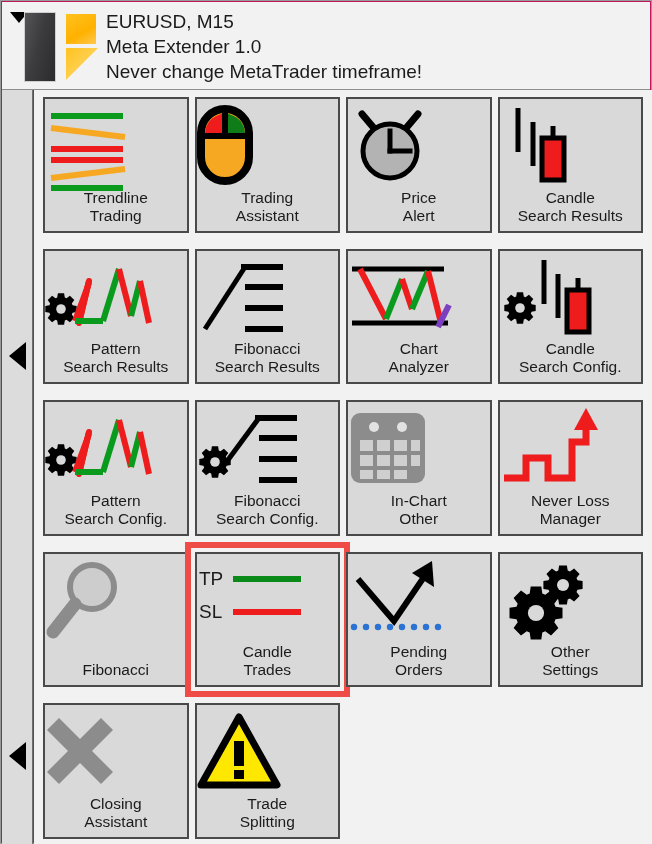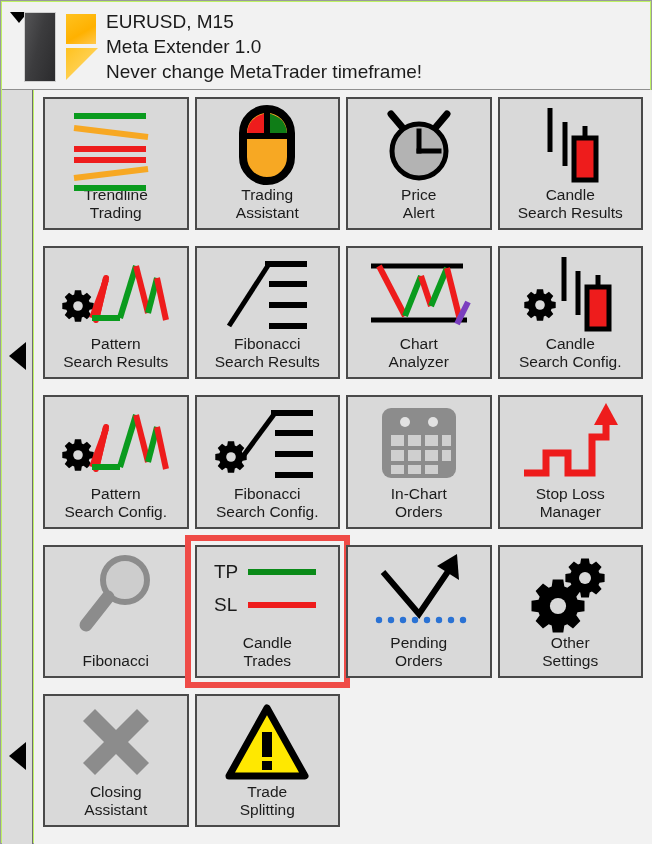--- a/index.html
+++ b/index.html
@@ -6,21 +6,21 @@
   body{
     width:652px;height:844px;
     background:#f5f5f5;
     font-family:"Liberation Sans", sans-serif;
     overflow:hidden;
   }
   #app{
     position:relative;width:652px;height:844px;
     box-sizing:border-box;
     border:1px solid #9a9a9a;
-    background:#bef264;
+    background:#be185d;
   }
 
   
   #header{
     position:absolute;left:1px;top:1px;width:648px;height:88px;
     background:#f2f2f2;
     border-bottom:1px solid #8f8f8f;
     box-sizing:border-box;
   }
   #collapse-caret{
@@ -71,21 +71,21 @@
     border-bottom:14px solid transparent;
     border-right:17px solid #000;
   }
   #rail-caret-1{top:252px;}
   #rail-caret-2{top:652px;}
 
   #grid{
     position:absolute;left:33px;top:89px;width:618px;height:754px;
     background:#f2f2f2;
     box-sizing:border-box;
-    padding:7px 9px 17px 9px;
+    padding:7px 9px 5px 9px;
     display:grid;
     grid-template-columns:repeat(4,1fr);
     grid-template-rows:repeat(5,1fr);
     gap:16px 6px;
   }
 
   
   .tile{
     position:relative;
     background:#d9d9d9;
@@ -98,21 +98,21 @@
     padding-bottom:6px;
     cursor:pointer;
   }
   .tile.sel{
     outline:6px solid #ef4b47;
     outline-offset:4px;
   }
   .tile-art{
     position:absolute;left:0;top:0;right:0;
     height:92px;
-    display:flex;align-items:center;justify-content:center;
+    display:flex;align-items:center;
   }
   .tile-label{
     font-size:15.5px;
     line-height:18px;
     color:#1b1b1b;
     text-align:center;
     white-space:pre-line;
     user-select:none;
   }
 
@@ -314,30 +314,30 @@
               <rect x="29" y="45" width="13" height="11"></rect>
         <rect x="46" y="45" width="13" height="11"></rect>
               <rect x="63" y="45" width="9" height="11"></rect>
         <rect x="12" y="60" width="13" height="9"></rect>
               <rect x="29" y="60" width="13" height="9"></rect>
         <rect x="46" y="60" width="13" height="9"></rect>
       </g>
     </svg>
         </div>
         <div class="tile-label">In-Chart
-Orders</div>
+Other</div>
       </div>
       <div class="tile">
         <div class="tile-art">
           <svg width="100" height="80" viewBox="0 0 100 80">
       <polyline points="4,70 26,70 26,50 48,50 48,70 72,70 72,34 86,34 86,12" fill="none" stroke="#ee1c1c" stroke-width="7" stroke-linejoin="miter" stroke-linecap="butt"></polyline>
       <path d="M86 0 L98 22 L74 22 Z" fill="#ee1c1c"></path>
     </svg>
         </div>
-        <div class="tile-label">Stop Loss
+        <div class="tile-label">Never Loss
 Manager</div>
       </div>
       <div class="tile">
         <div class="tile-art">
           <svg width="76" height="80" viewBox="0 0 76 80">
       <circle cx="47" cy="27" r="22" fill="#cdcdcd" stroke="#8c8c8c" stroke-width="6"></circle>
       <line x1="30" y1="44" x2="8" y2="72" stroke="#8c8c8c" stroke-width="13" stroke-linecap="round"></line>
     </svg>
         </div>
         <div class="tile-label">Fibonacci</div>

